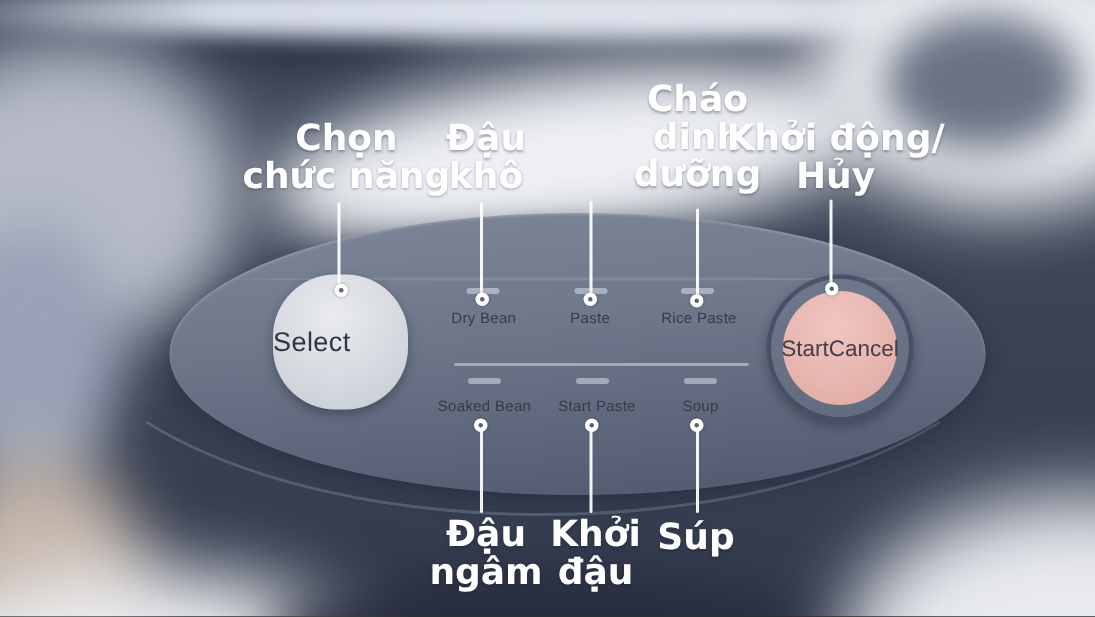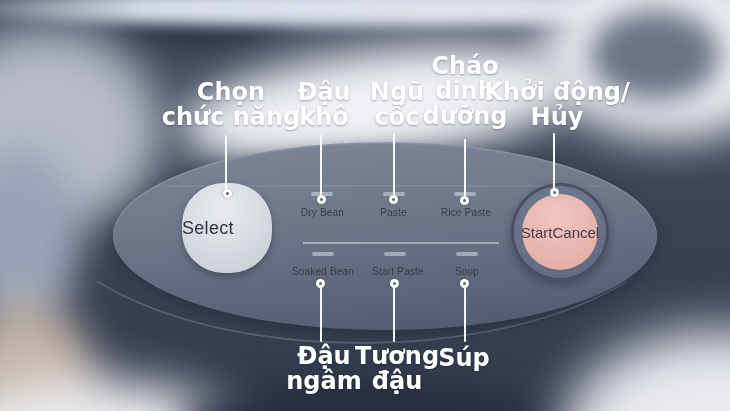--- a/index.html
+++ b/index.html
@@ -125,27 +125,25 @@
   <div class="abs cline" style="left:319.5px; top:287px; height:55px;"></div>
   <div class="abs cdot" style="left:389.5px; top:279px;"></div>
   <div class="abs cline" style="left:393px;   top:287px; height:55px;"></div>
   <div class="abs cdot" style="left:460px;   top:279px;"></div>
   <div class="abs cline" style="left:463.5px; top:287px; height:55px;"></div>
 
   <div class="abs anno" style="left:231px; top:80px;">Chọn
 chức năng</div>
   <div class="abs anno" style="left:324px; top:80px;">Đậu
 khô</div>
-  <div class="abs anno" style="left:397px; top:80px;">Ngũ
-cốc</div>
   <div class="abs anno" style="left:465px; top:54px;">Cháo
 dinh
 dưỡng</div>
   <div class="abs anno" style="left:557px; top:80px;">Khởi động/
 Hủy</div>
 
   <div class="abs anno" style="left:324px; top:344px;">Đậu
 ngâm</div>
-  <div class="abs anno" style="left:397px; top:344px;">Tương
+  <div class="abs anno" style="left:397px; top:344px;">Khởi
 đậu</div>
   <div class="abs anno" style="left:464px; top:346px;">Súp</div>
 
 </div>
 
 </body></html>

